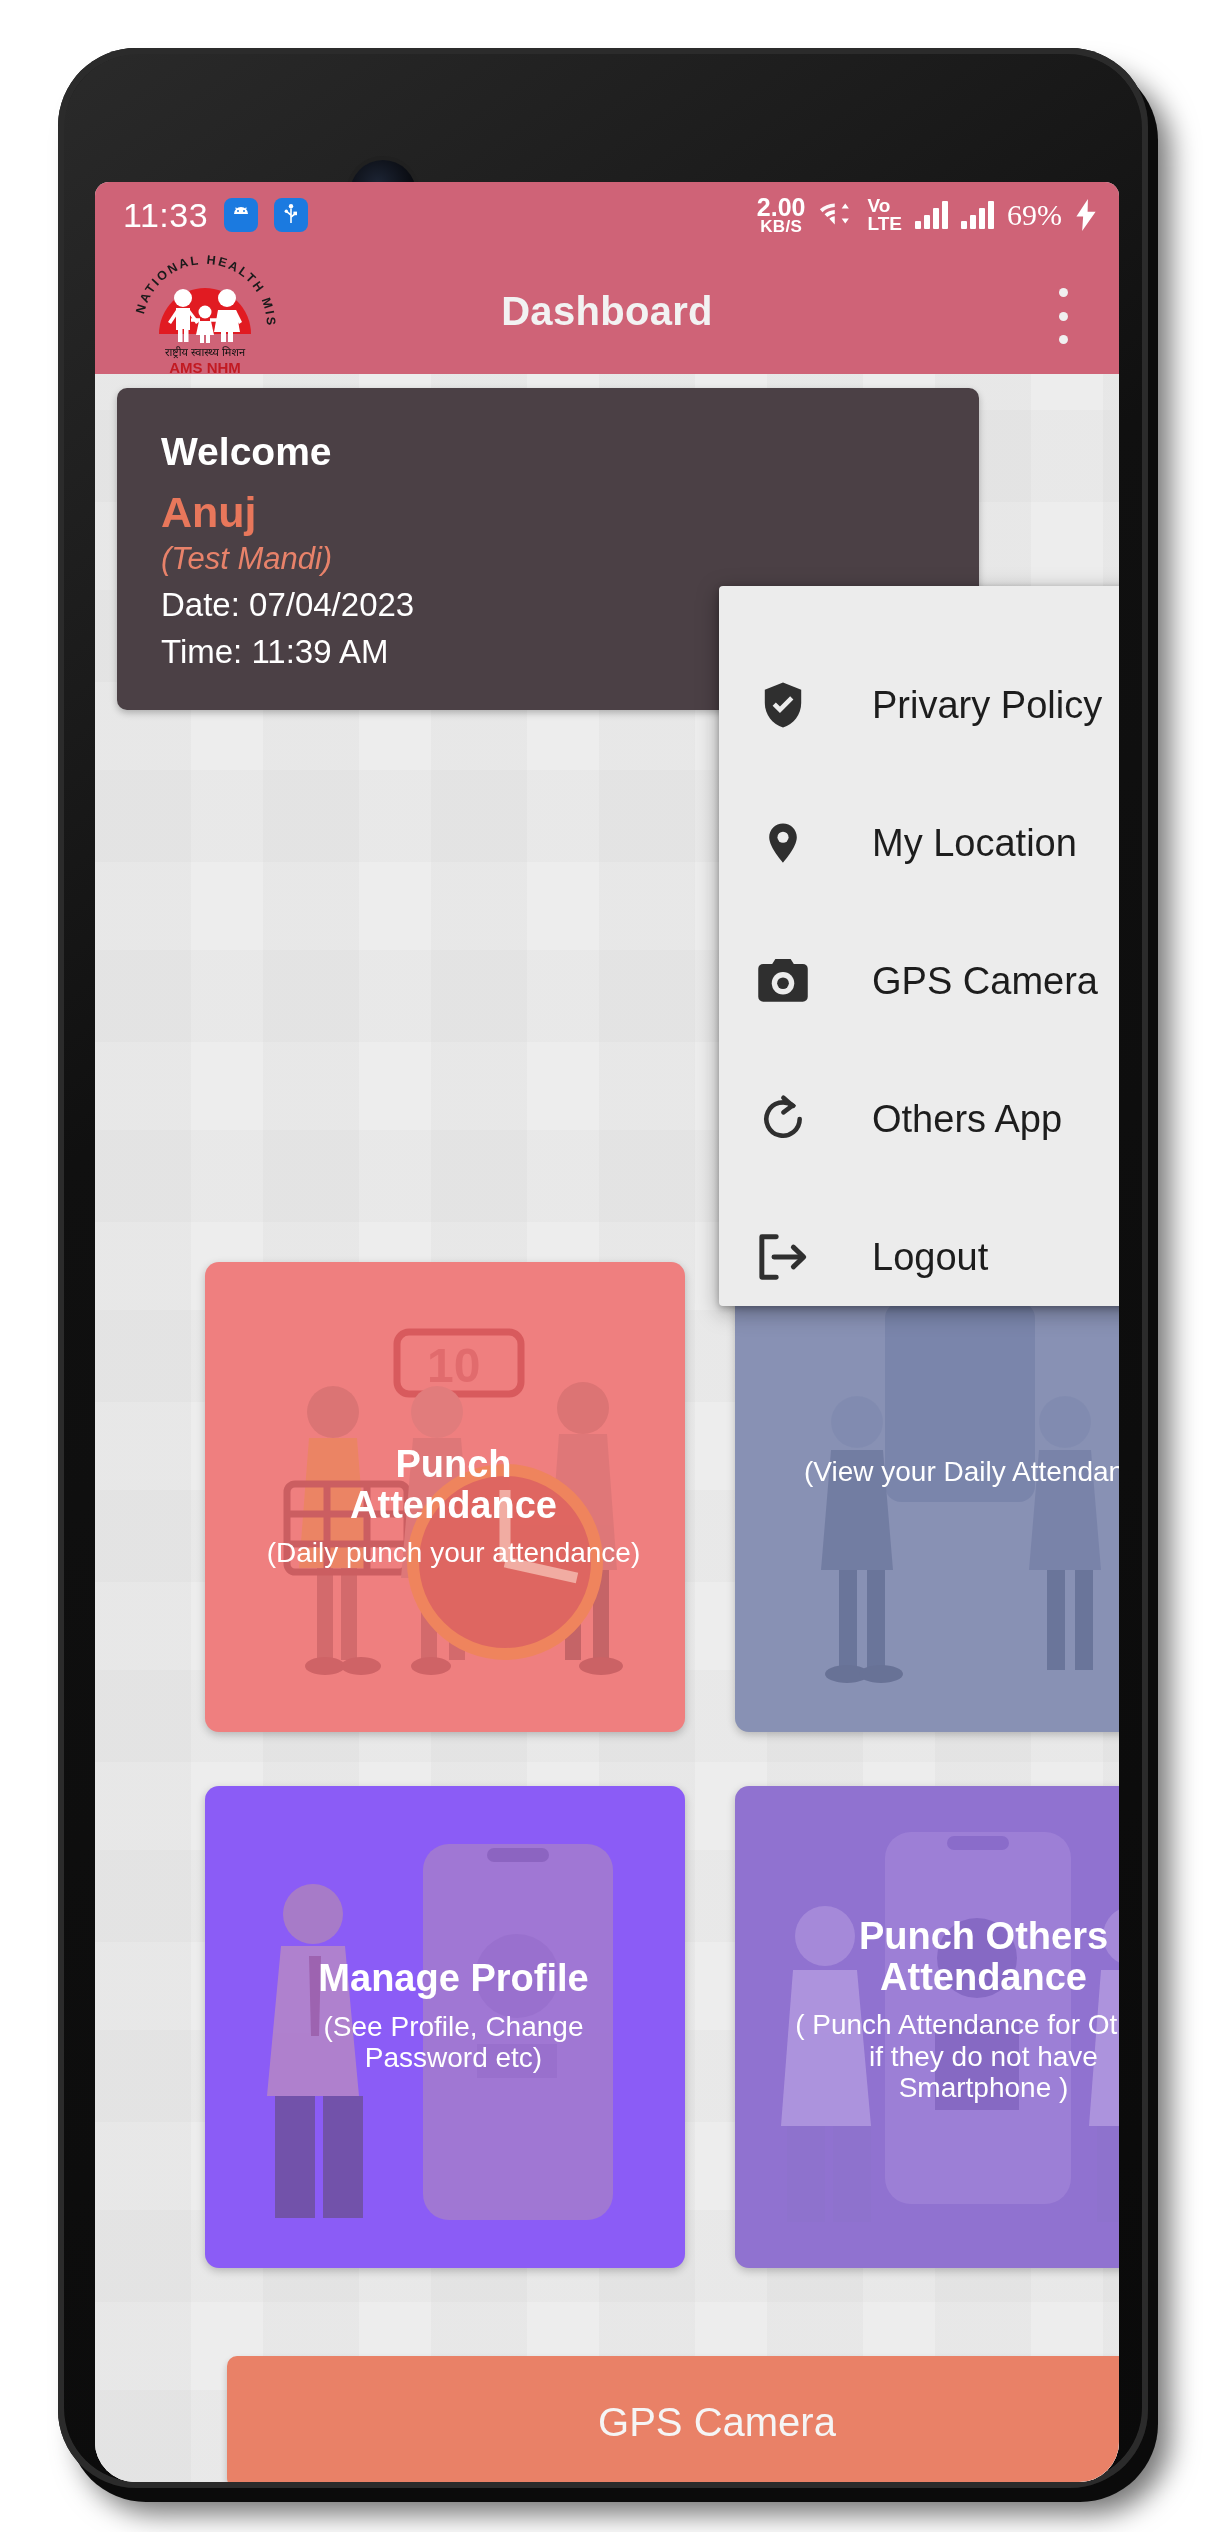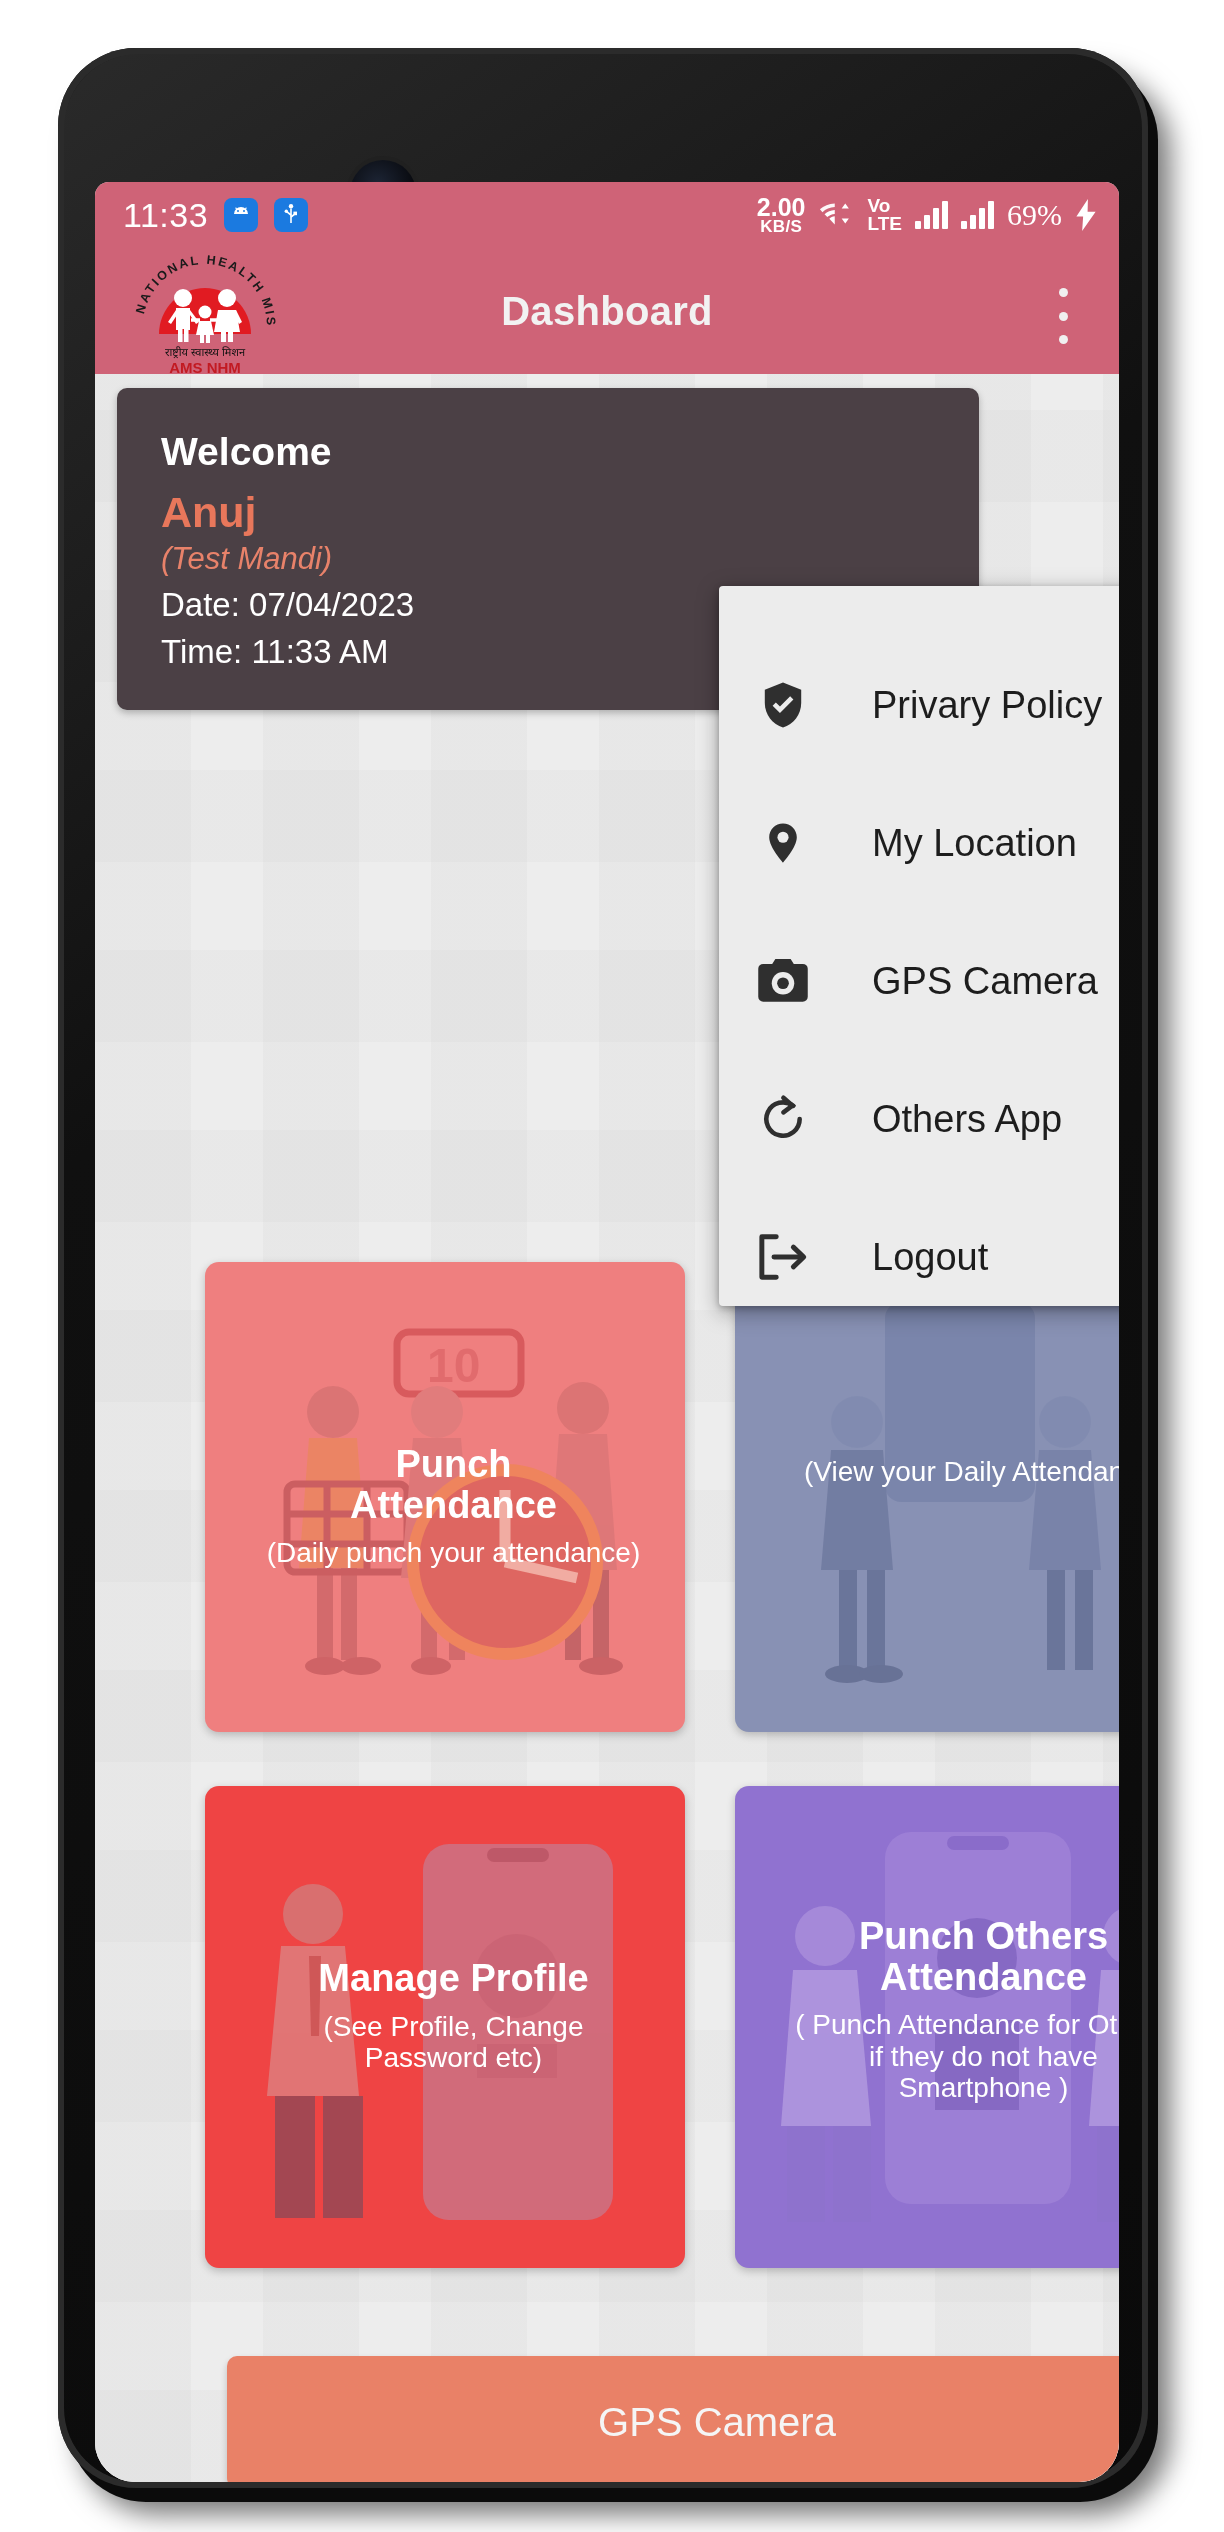--- a/index.html
+++ b/index.html
@@ -116,21 +116,21 @@
   
   .tile{ position:absolute; border-radius:14px; overflow:hidden;
          box-shadow:0 3px 8px rgba(0,0,0,.22); color:#fff; text-align:center; }
   .tile .art{ position:absolute; inset:0; opacity:.5; }
   .tile .txt{ position:absolute; left:17px; right:0; padding:0 14px; }
   .tile .t{ font-size:38px; font-weight:700; line-height:1.07; }
   .tile .s{ font-size:28px; font-weight:400; line-height:1.12; margin-top:12px;}
 
   #tile-punch{ left:110px; top:888px; width:480px; height:470px; background:#ef7f7f; }
   #tile-view { left:640px; top:888px; width:480px; height:470px; background:#8891b4; }
-  #tile-profile{ left:110px; top:1412px; width:480px; height:482px; background:#ef4444; }
+  #tile-profile{ left:110px; top:1412px; width:480px; height:482px; background:#8b5cf6; }
   #tile-others { left:640px; top:1412px; width:480px; height:482px; background:#9072d0; }
 
   #tile-punch .txt{ top:182px; }
   #tile-view .txt{ top:182px; }
   #tile-profile .txt{ top:172px; }
   #tile-others .txt{ top:130px; }
 
   
   #gps-btn{
     position:absolute; left:132px; top:1982px; width:980px; height:132px;
@@ -273,21 +273,21 @@
   </div>
 
   <div id="page">
     <div id="bg-pattern"></div>
 
     <div id="welcome-card">
       <div id="welcome-title">Welcome</div>
       <div id="welcome-name">Anuj</div>
       <div id="welcome-sub">(Test Mandi)</div>
       <div id="welcome-date">Date: 07/04/2023</div>
-      <div id="welcome-time">Time: 11:33 AM</div>
+      <div id="welcome-time">Time: 11:39 AM</div>
     </div>
 
     <div class="tile" id="tile-punch">
       <svg class="art" viewBox="0 0 480 470" preserveAspectRatio="xMidYMid slice">
         <rect x="192" y="70" width="124" height="62" rx="12" fill="none" stroke="#c2373c" stroke-width="7"></rect>
         <text x="222" y="120" font-size="48" font-weight="700" fill="#d4585c" font-family="'Liberation Sans',sans-serif">10</text>
         <path d="M210 130l6 22 18-22z" fill="#c2373c"></path>
         <circle cx="128" cy="150" r="26" fill="#c96a6a"></circle>
         <path d="M104 176h48l10 130h-68z" fill="#e98a4a"></path>
         <path d="M112 306h16v92h-16zM136 306h16v92h-16z" fill="#b8565b"></path>

